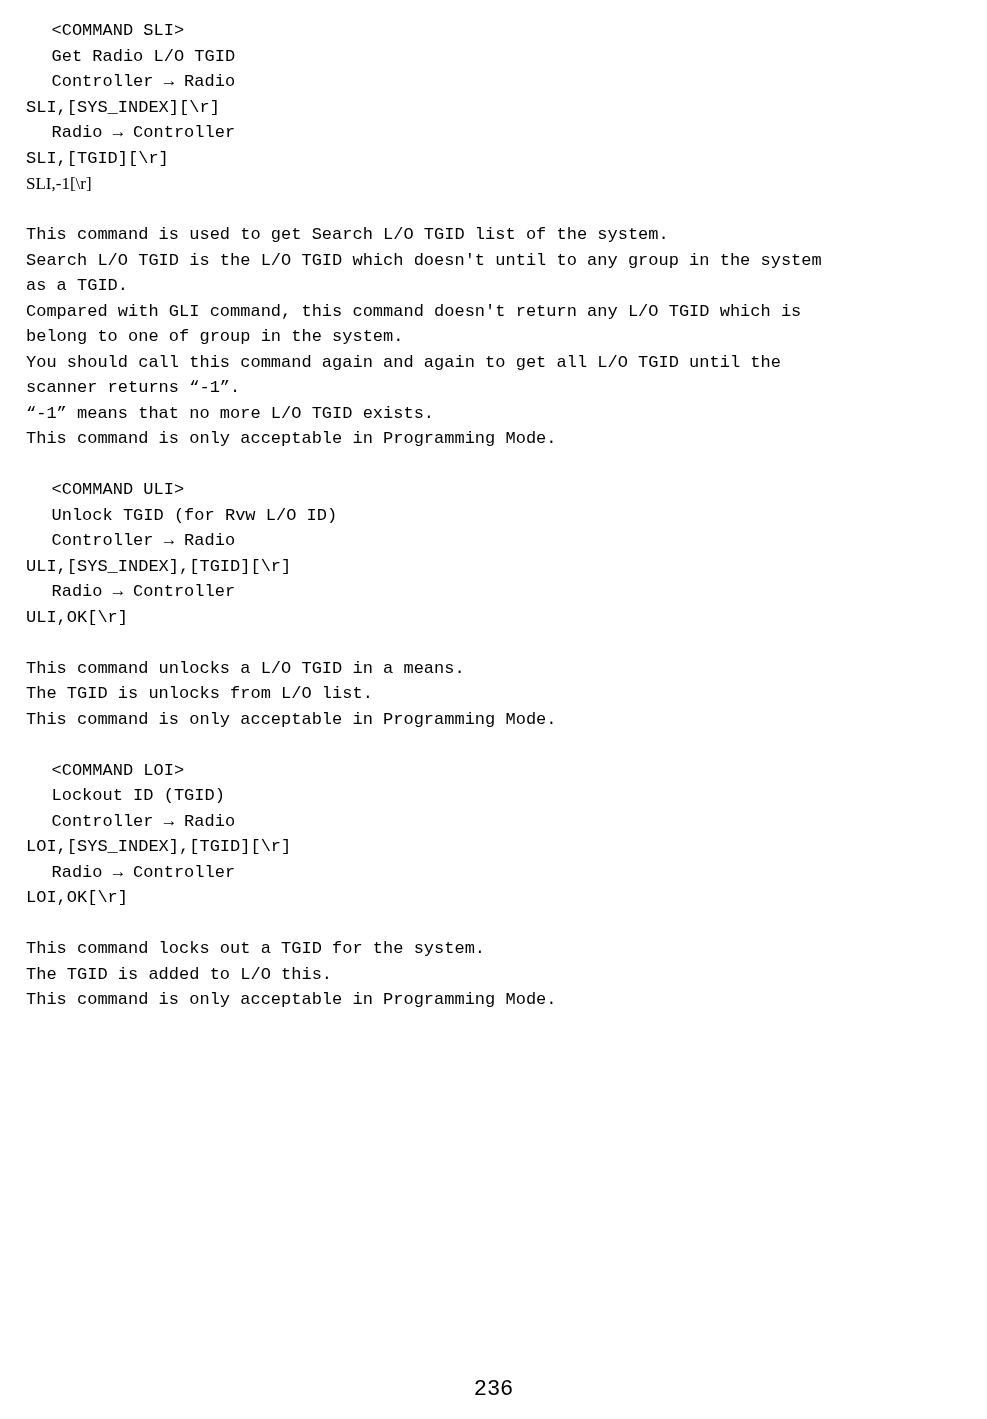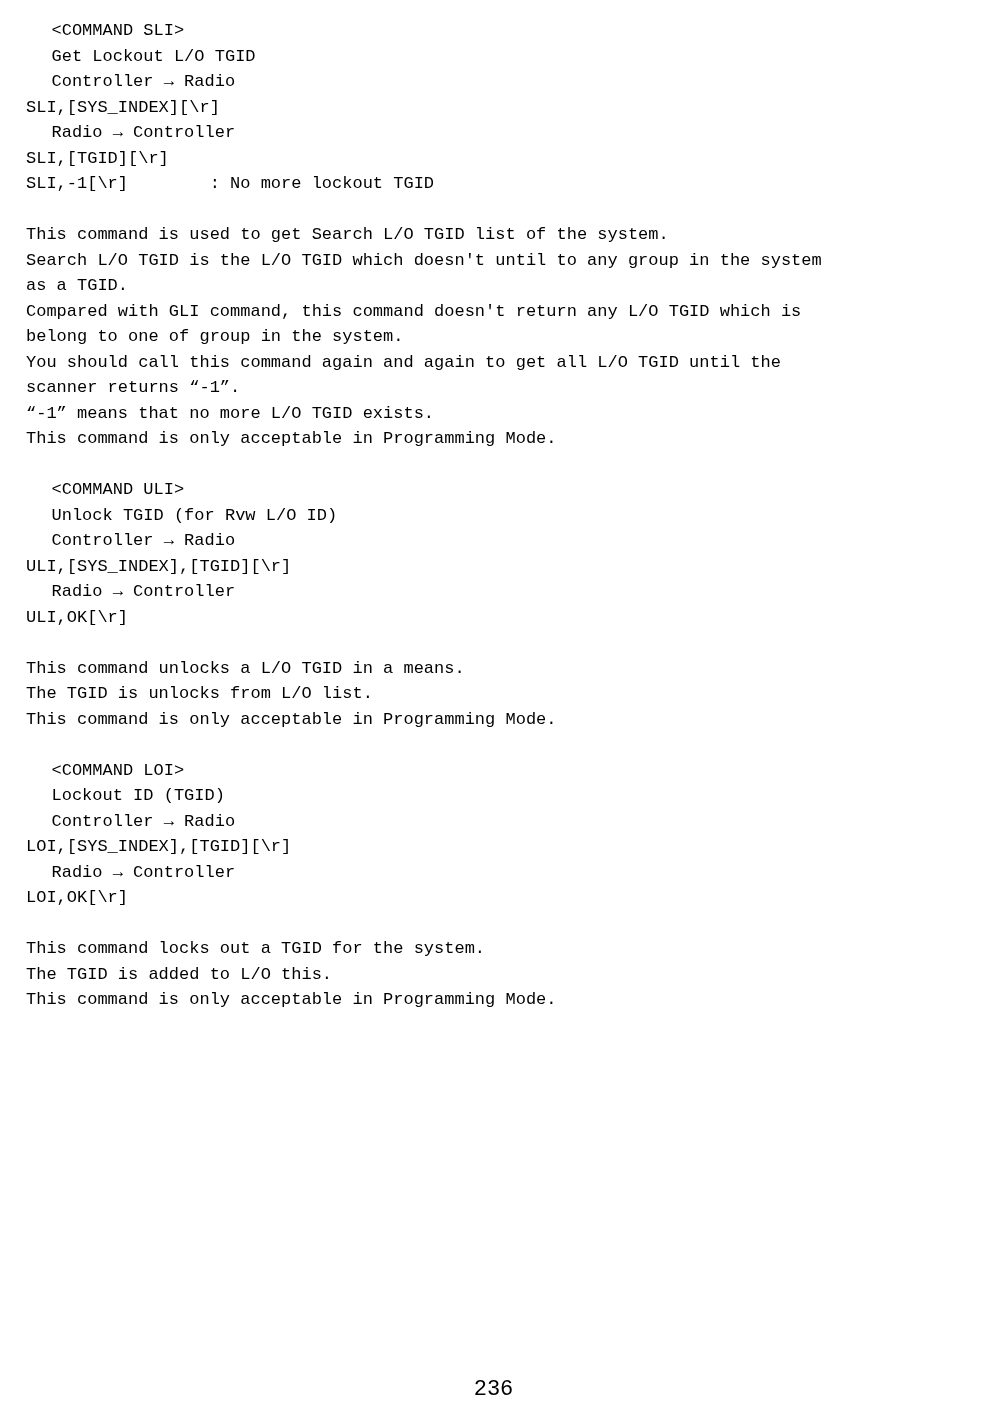--- a/index.html
+++ b/index.html
@@ -22,42 +22,42 @@
     }
     .indent {
       padding-left: 2.5ch;
     }
     .note-line {
       display: flex;
     }
     .note-cmd {
       width: 18ch;
       white-space: pre;
+      font-family: Liberation Serif, serif;
     }
     .blank {
       height: 1.5em;
     }
     .page-number {
       text-align: center;
       font-size: 22px;
       margin-top: 360px;
     }
   </style>
 </head>
 <body>
 
 <div class="line indent">&lt;COMMAND SLI&gt;</div>
-<div class="line indent">Get Lockout L/O TGID</div>
+<div class="line indent">Get Radio L/O TGID</div>
 <div class="line indent">Controller → Radio</div>
 <div class="line">SLI,[SYS_INDEX][\r]</div>
 <div class="line indent">Radio → Controller</div>
 <div class="line">SLI,[TGID][\r]</div>
 <div class="note-line">
   <span class="note-cmd">SLI,-1[\r]</span>
-  <span>: No more lockout TGID</span>
 </div>
 <div class="blank"></div>
 <div class="line">This command is used to get Search L/O TGID list of the system.</div>
 <div class="line">Search L/O TGID is the L/O TGID which doesn't until to any group in the system</div>
 <div class="line">as a TGID.</div>
 <div class="line">Compared with GLI command, this command doesn't return any L/O TGID which is</div>
 <div class="line">belong to one of group in the system.</div>
 <div class="line">You should call this command again and again to get all L/O TGID until the</div>
 <div class="line">scanner returns “-1”.</div>
 <div class="line">“-1” means that no more L/O TGID exists.</div>

